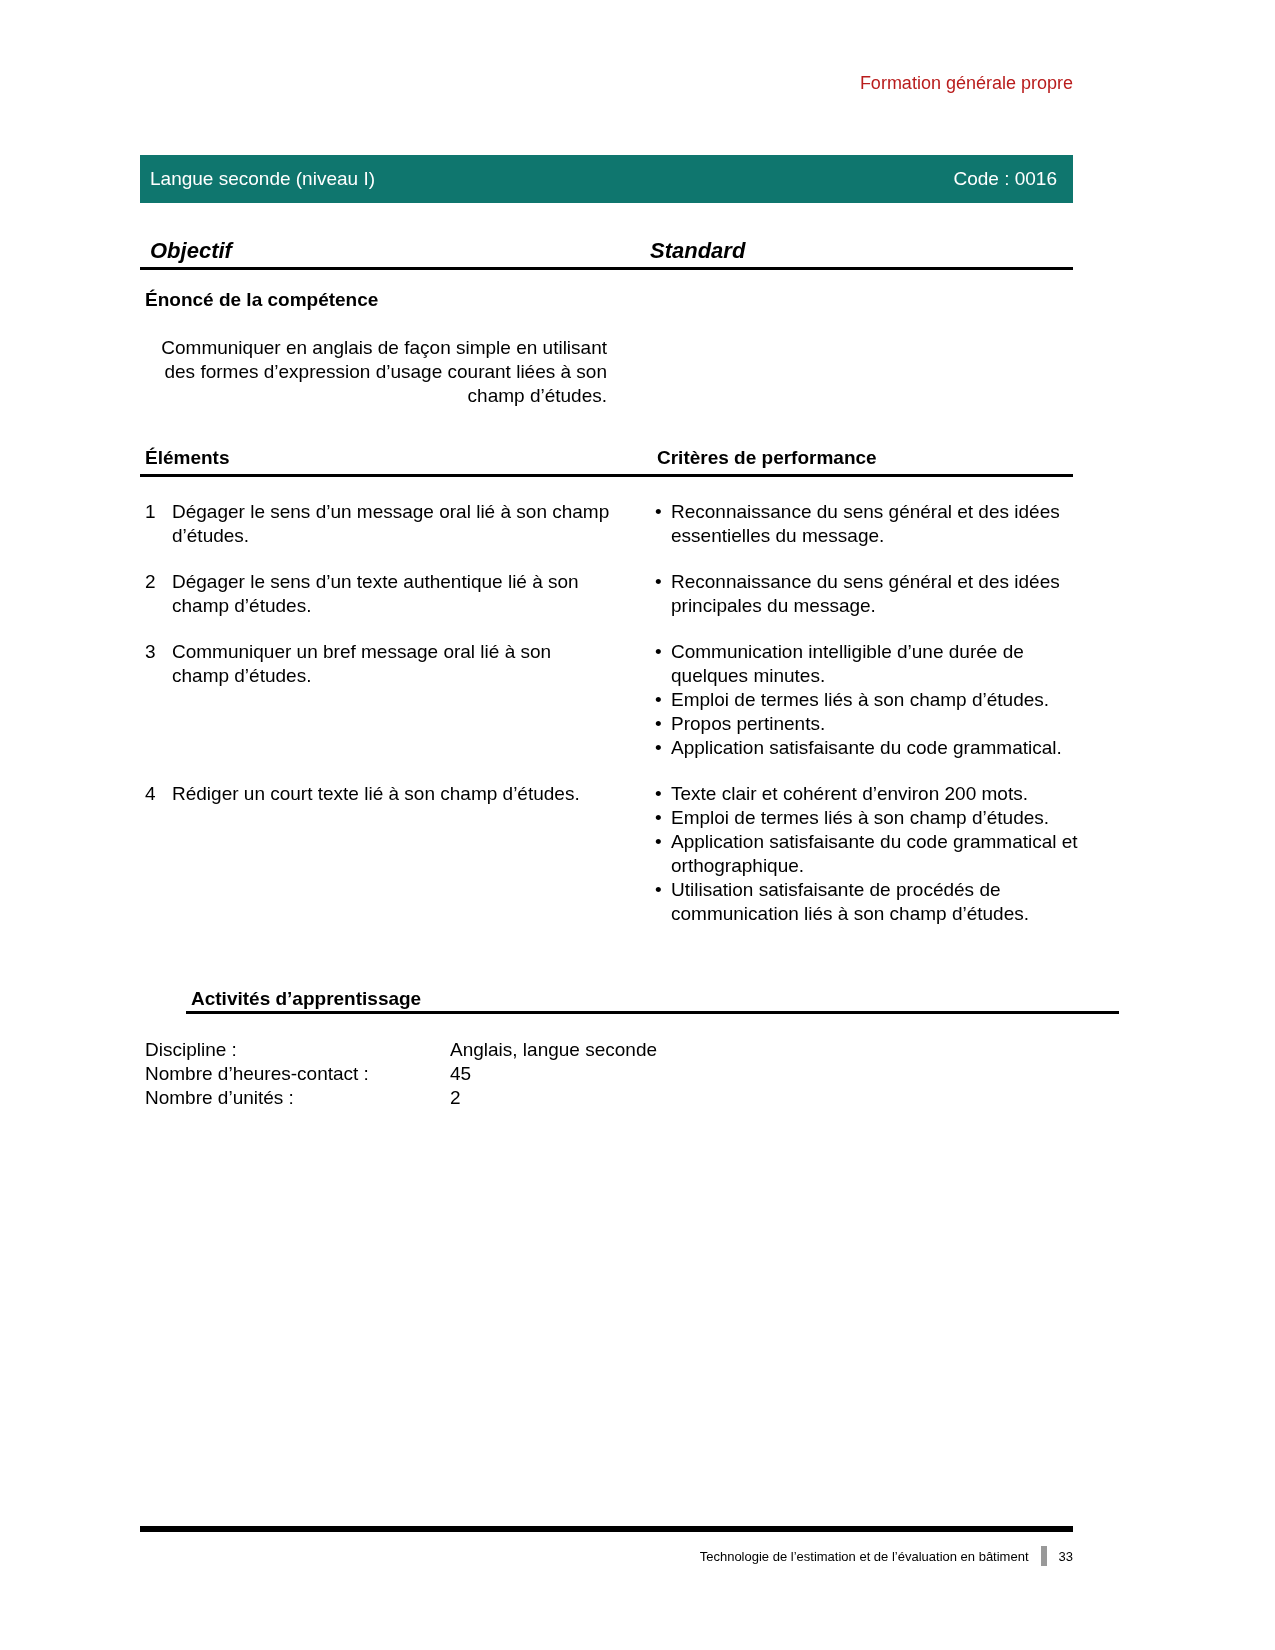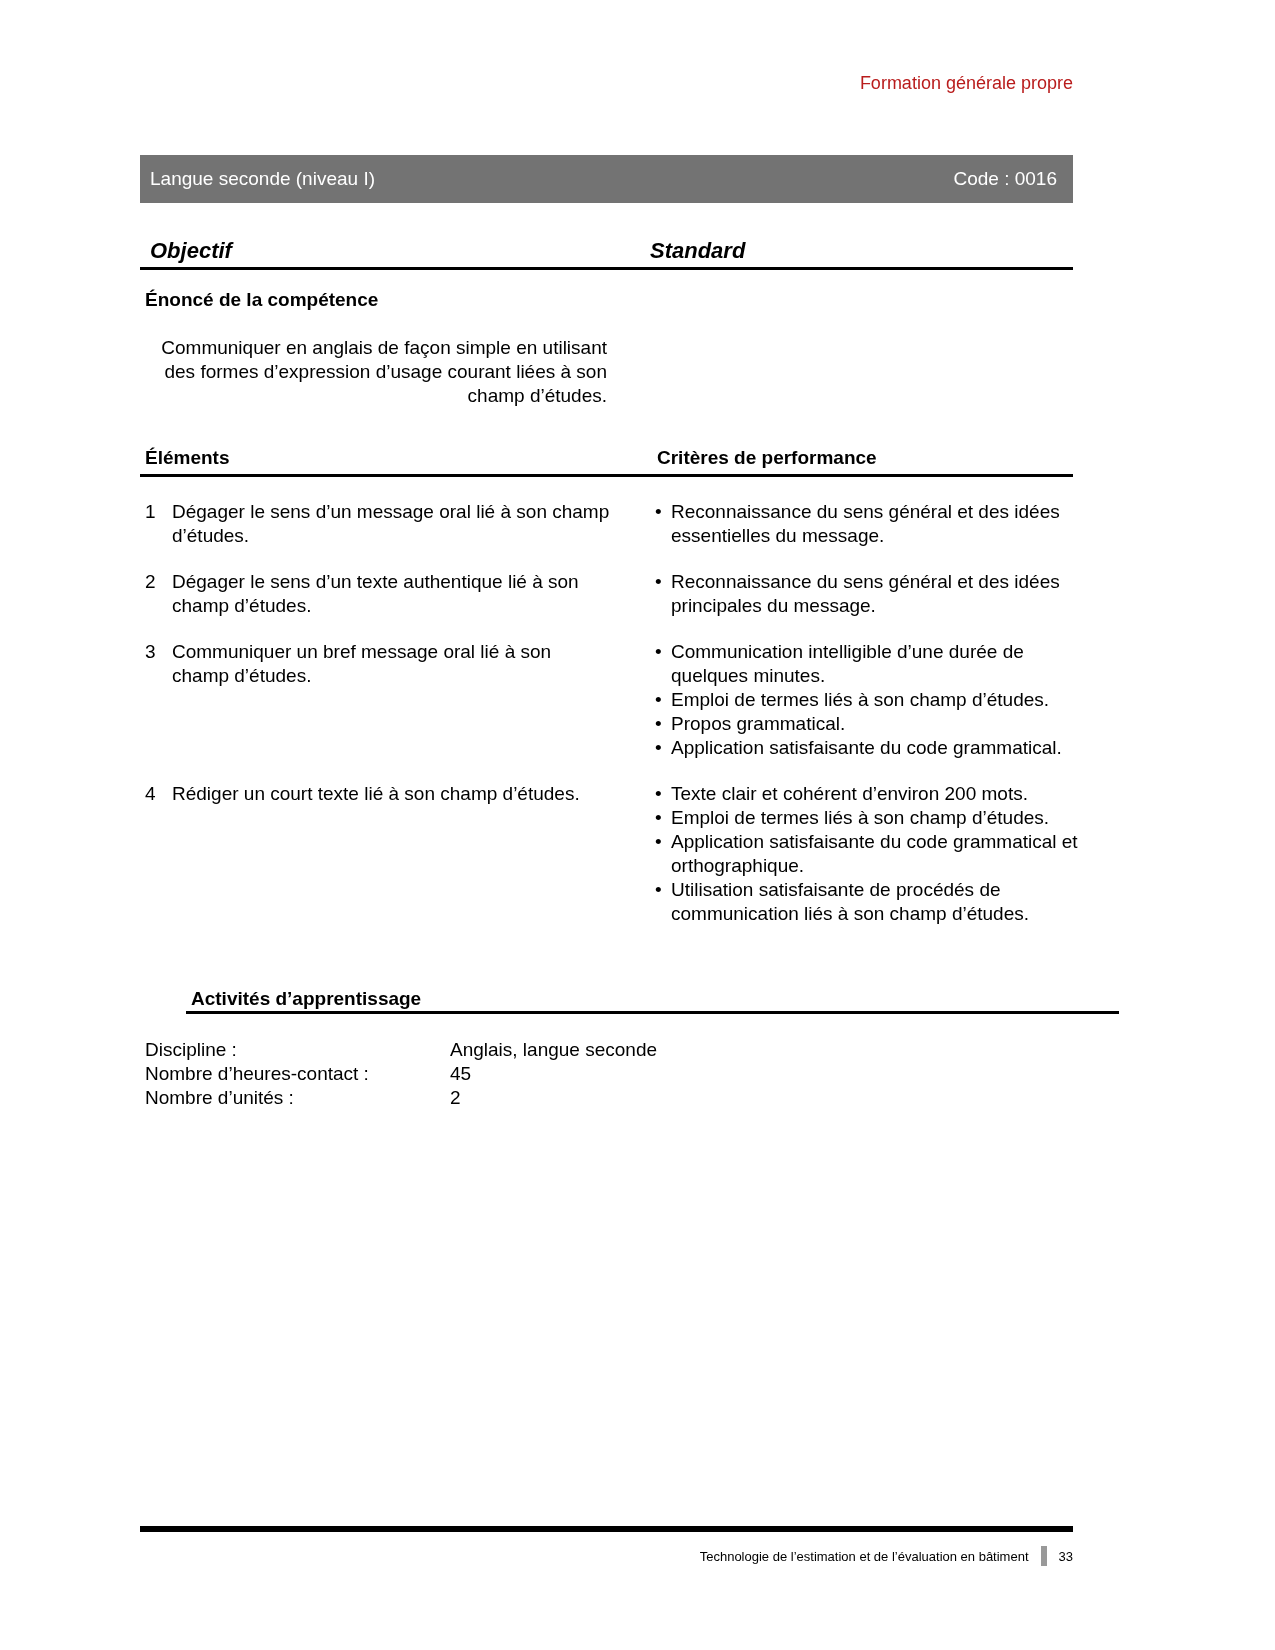--- a/index.html
+++ b/index.html
@@ -12,21 +12,21 @@
     overflow:hidden;
   }
   
   .meta{
     position:absolute;top:72px;right:202px;
     font-size:18px;color:#b91c1c;line-height:22px;
   }
   
   .titlebar{
     position:absolute;left:140px;top:155px;width:933px;height:48px;
-    background:#737373;color:#fff;
+    background:#0f766e;color:#fff;
     display:flex;align-items:center;justify-content:space-between;
     box-sizing:border-box;padding:0 16px 0 10px;
     font-size:19px;
   }
   
   .objstd{
     position:absolute;left:140px;top:234px;width:933px;height:33px;
     border-bottom:3px solid #000;box-sizing:content-box;
     font-size:22px;font-weight:bold;font-style:italic;
   }
@@ -125,21 +125,21 @@
     </div>
 
     <div class="row">
       <div class="cell-left">
         <span class="num">3</span>
         <span class="etext">Communiquer un bref message oral lié à son champ d’études.</span>
       </div>
       <div class="cell-right">
         <div class="crit">Communication intelligible d’une durée de quelques minutes.</div>
         <div class="crit">Emploi de termes liés à son champ d’études.</div>
-        <div class="crit">Propos grammatical.</div>
+        <div class="crit">Propos pertinents.</div>
         <div class="crit">Application satisfaisante du code grammatical.</div>
       </div>
     </div>
 
     <div class="row">
       <div class="cell-left">
         <span class="num">4</span>
         <span class="etext">Rédiger un court texte lié à son champ d’études.</span>
       </div>
       <div class="cell-right">

